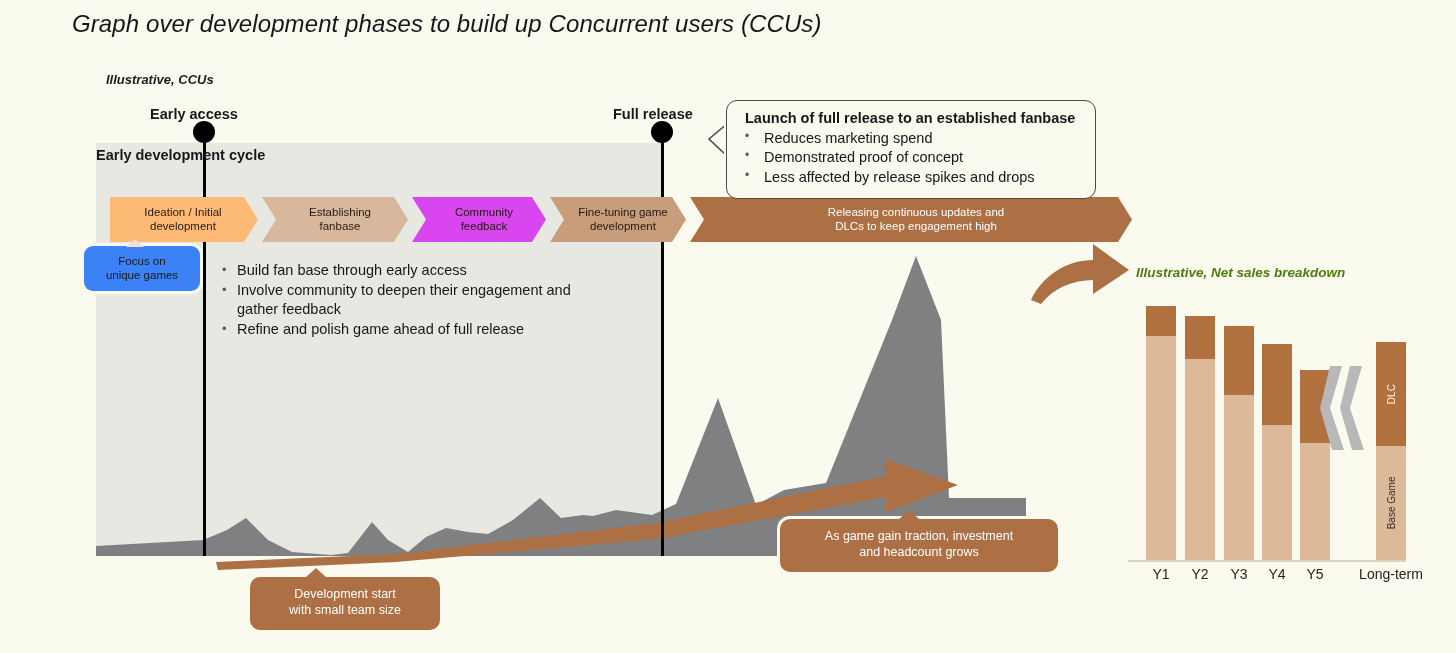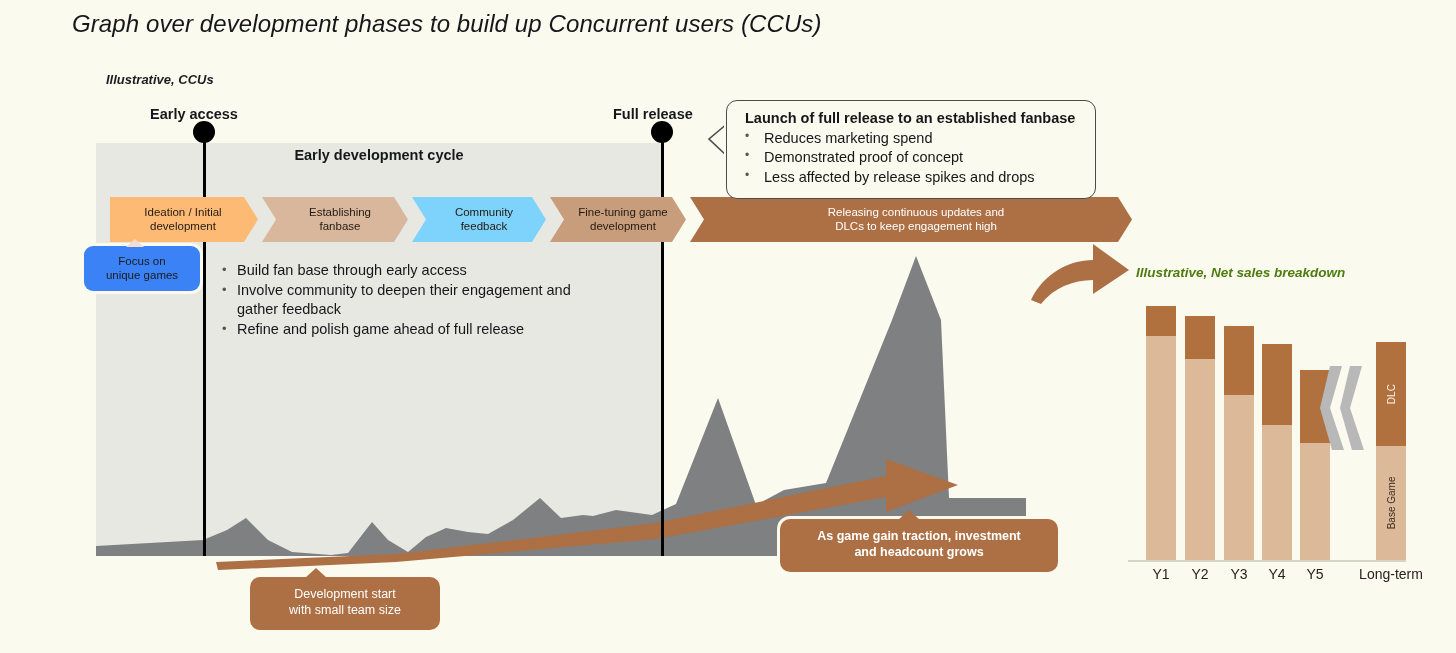--- a/index.html
+++ b/index.html
@@ -27,21 +27,21 @@
     white-space:nowrap;
   }
 
   
   #dev-band{
     left:96px;top:143px;width:566px;height:412px;
     background:#e8e8e2;
   }
   #band-label{
     left:96px;top:147px;width:566px;
-    text-align:center;font-size:14.5px;font-weight:700;color:#17181c;
+    text-align:left;font-size:14.5px;font-weight:700;color:#17181c;
   }
 
   
   .milestone-line{width:2.5px;background:#000;}
   .milestone-dot{width:22px;height:22px;border-radius:50%;background:#000;}
   .milestone-label{font-size:14.5px;font-weight:700;color:#16171a;white-space:nowrap;}
 
   #ea-line{left:203px;top:131px;height:425px;}
   #ea-dot{left:193px;top:121px;}
   #ea-label{left:150px;top:106px;}
@@ -61,21 +61,21 @@
     margin-right:4px;
     padding:0 6px 0 4px;
     box-sizing:border-box;
   }
   .chev.notch{
     clip-path:polygon(0 0, calc(100% - 14px) 0, 100% 50%, calc(100% - 14px) 100%, 0 100%, 14px 50%);
     padding-left:16px;
   }
   #chev-0{width:148px;background:#fdba74;color:#241a12;}
   #chev-1{width:146px;background:#d8b79c;color:#241a12;}
-  #chev-2{width:134px;background:#7dd3fc;color:#241a12;}
+  #chev-2{width:134px;background:#d946ef;color:#241a12;}
   #chev-3{width:136px;background:#c89d7b;color:#241a12;}
   #chev-4{width:442px;background:#ad6f44;color:#fff;}
 
   
   #focus-callout{
     left:84px;top:246px;width:104px;
     background:#3b82f6;border-radius:9px;
     padding:8px 6px 9px;
     text-align:center;font-size:11.5px;line-height:1.22;color:#1e1a18;
     box-shadow:0 0 0 3px #fbfaef;
@@ -113,21 +113,21 @@
     padding:10px 12px 11px;box-sizing:border-box;
     box-shadow:0 0 0 3px #fbfaef;
   }
   .brown-callout::before{
     content:"";position:absolute;top:-9px;
     border-left:11px solid transparent;border-right:11px solid transparent;
     border-bottom:10px solid #ad6f44;
   }
   #dev-start-callout{left:250px;top:577px;width:190px;}
   #dev-start-callout::before{left:55px;}
-  #traction-callout{left:780px;top:519px;width:278px;font-weight:bold;}
+  #traction-callout{left:780px;top:519px;width:278px;}
   #traction-callout::before{left:118px;}
 
   
   #monet-title{
     left:1128px;top:203px;width:262px;text-align:center;
     font-size:14.5px;font-weight:700;line-height:1.27;color:#16171a;
   }
   #monet-sub{
     left:1136px;top:265px;
     font-size:13.5px;font-style:italic;font-weight:600;color:#4d7c0f;white-space:nowrap;

